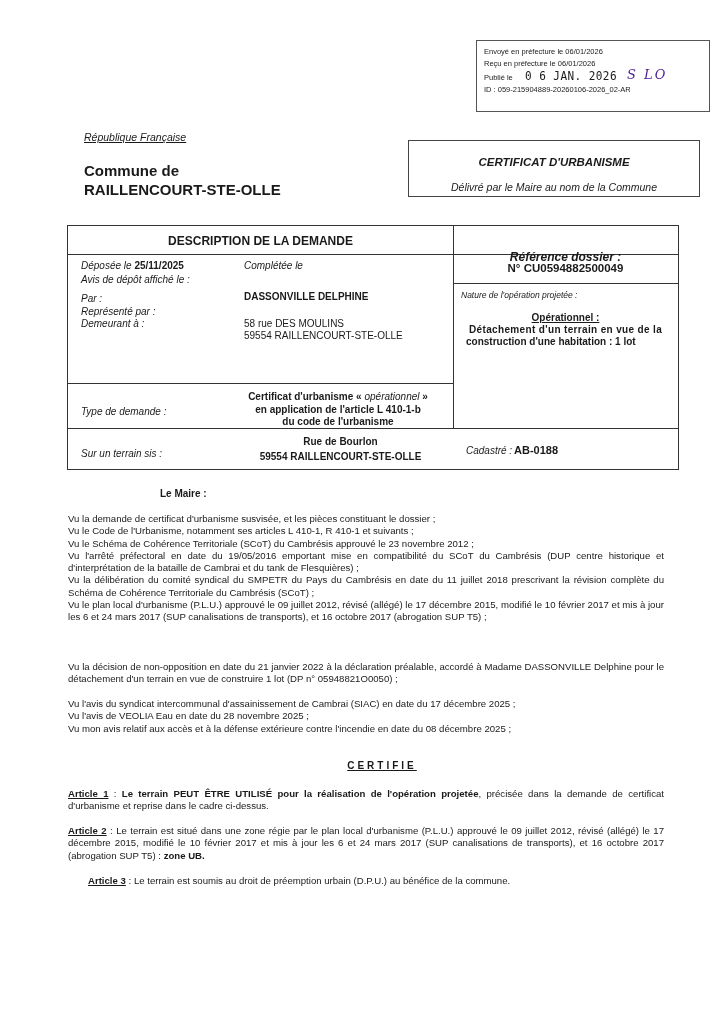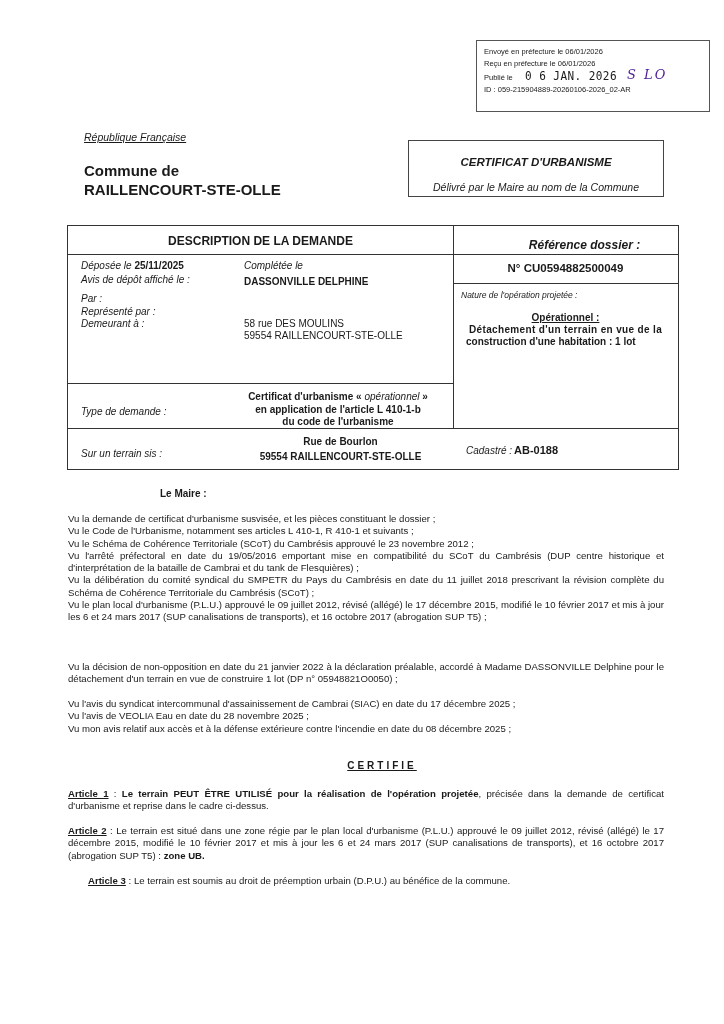--- a/index.html
+++ b/index.html
@@ -21,21 +21,21 @@
     }
     .stamp .initials {
       position: absolute; left: 150px; top: 28px; color: #4c1d95; font-style: italic; font-size: 13px;
       font-family: "DejaVu Serif", serif; letter-spacing: 2px;
     }
     
     .republique { left: 84px; top: 131px; font-size: 10.5px; font-style: italic; text-decoration: underline; }
     .commune { left: 84px; top: 161px; font-size: 15px; font-weight: bold; line-height: 19px; }
     
     .certbox {
-      left: 408px; top: 140px; width: 256px; height: 57px;
+      left: 408px; top: 140px; width: 292px; height: 57px;
       border: 1px solid #444; box-sizing: border-box; text-align: center;
     }
     .certbox .t1 { font-size: 11.5px; font-weight: bold; font-style: italic; margin-top: 15px; }
     .certbox .t2 { font-size: 10.5px; font-style: italic; margin-top: 13px; }
     
     .table {
       left: 67px; top: 225px; width: 612px; height: 245px;
       border: 1px solid #333; box-sizing: border-box;
     }
     .vline { position: absolute; background: #333; width: 1px; }
@@ -82,30 +82,30 @@
 
   <div class="hline" style="left:0; top:28px; width:610px;"></div>
 
   <div class="hline" style="left:385px; top:57px; width:225px;"></div>
 
   <div class="hline" style="left:0; top:157px; width:385px;"></div>
 
   <div class="hline" style="left:0; top:202px; width:610px;"></div>
 
   <div class="cell-text hdr center" style="left:0; width:385px; top:8px;">DESCRIPTION DE LA DEMANDE</div>
-  <div class="cell-text hdr it center" style="left:385px; width:225px; top:12px;padding-left:19px;">Référence dossier :</div>
+  <div class="cell-text hdr it center" style="left:385px; width:225px; top:24px;">Référence dossier :</div>
 
   <div class="cell-text it" style="left:13px; top:34px;">
     <span>Déposée le</span>
     <span class="b" style="font-style:normal;">25/11/2025</span>
   </div>
   <div class="cell-text it" style="left:176px; top:34px;">Complétée le</div>
   <div class="cell-text it" style="left:13px; top:48px;">Avis de dépôt affiché le :</div>
   <div class="cell-text it" style="left:13px; top:67px;">Par :</div>
-  <div class="cell-text b" style="left:176px; top:50px;">DASSONVILLE DELPHINE</div>
+  <div class="cell-text b" style="left:176px; top:65px;">DASSONVILLE DELPHINE</div>
   <div class="cell-text it" style="left:13px; top:80px;">Représenté par :</div>
   <div class="cell-text it" style="left:13px; top:92px;">Demeurant à :</div>
   <div class="cell-text" style="left:176px; top:92px;">58 rue DES MOULINS</div>
   <div class="cell-text" style="left:176px; top:104px;">59554 RAILLENCOURT-STE-OLLE</div>
 
   <div class="cell-text it" style="left:13px; top:180px;">Type de demande :</div>
   <div class="cell-text b center" style="left:160px; width:220px; top:165px; line-height:12.5px;">
     <div><span>Certificat d'urbanisme « </span><span style="font-weight:normal; font-style:italic;">opérationnel</span><span> »</span></div>
     <div>en application de l'article L 410-1-b</div>
     <div>du code de l'urbanisme</div>

